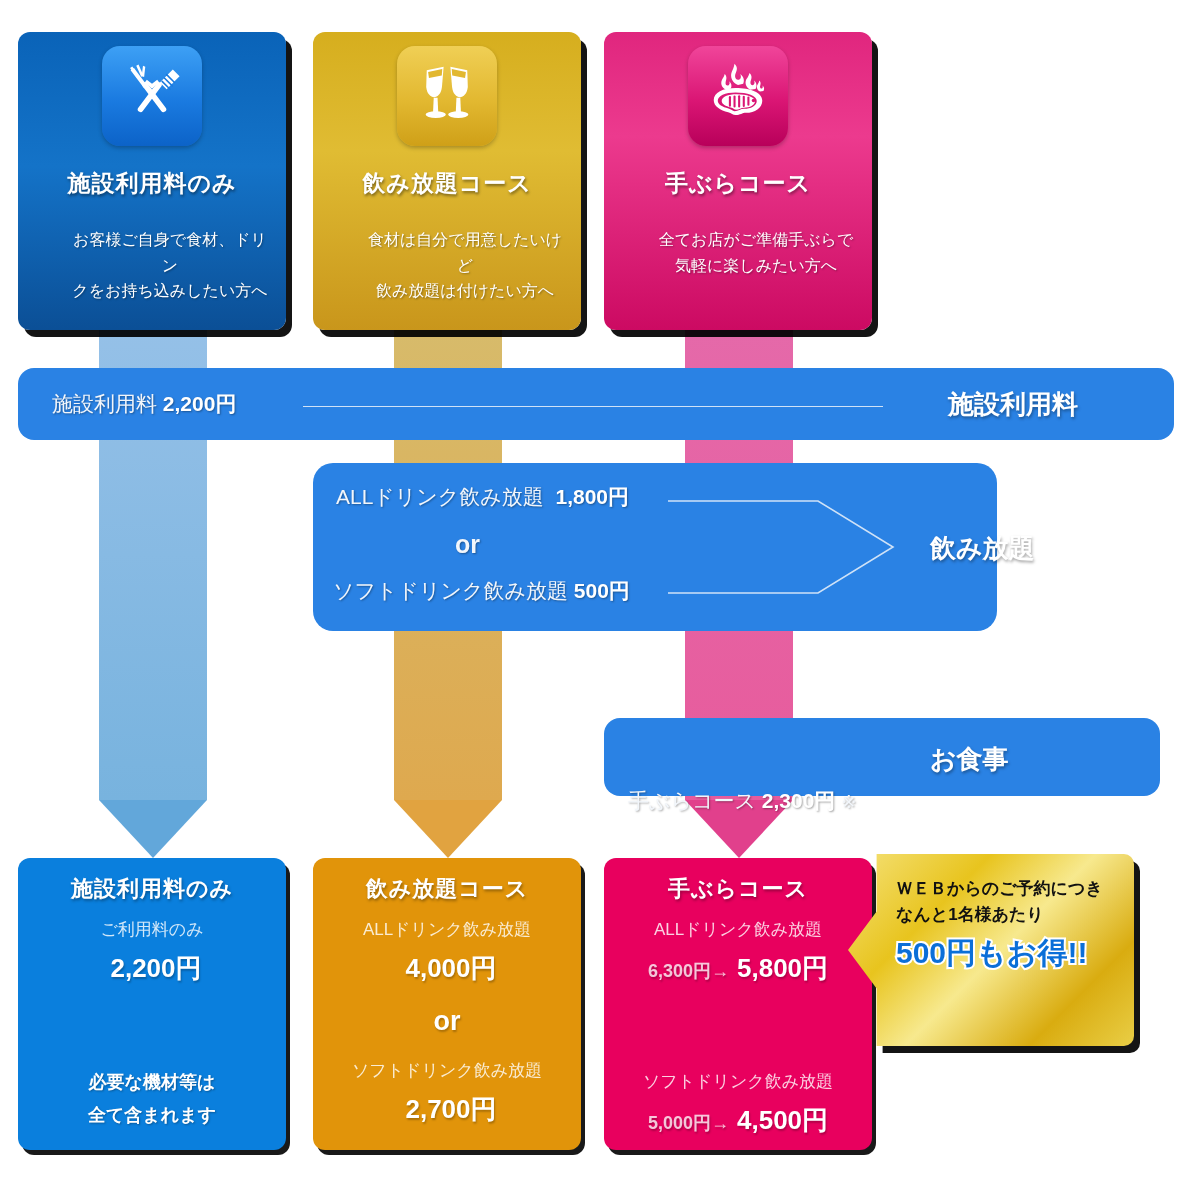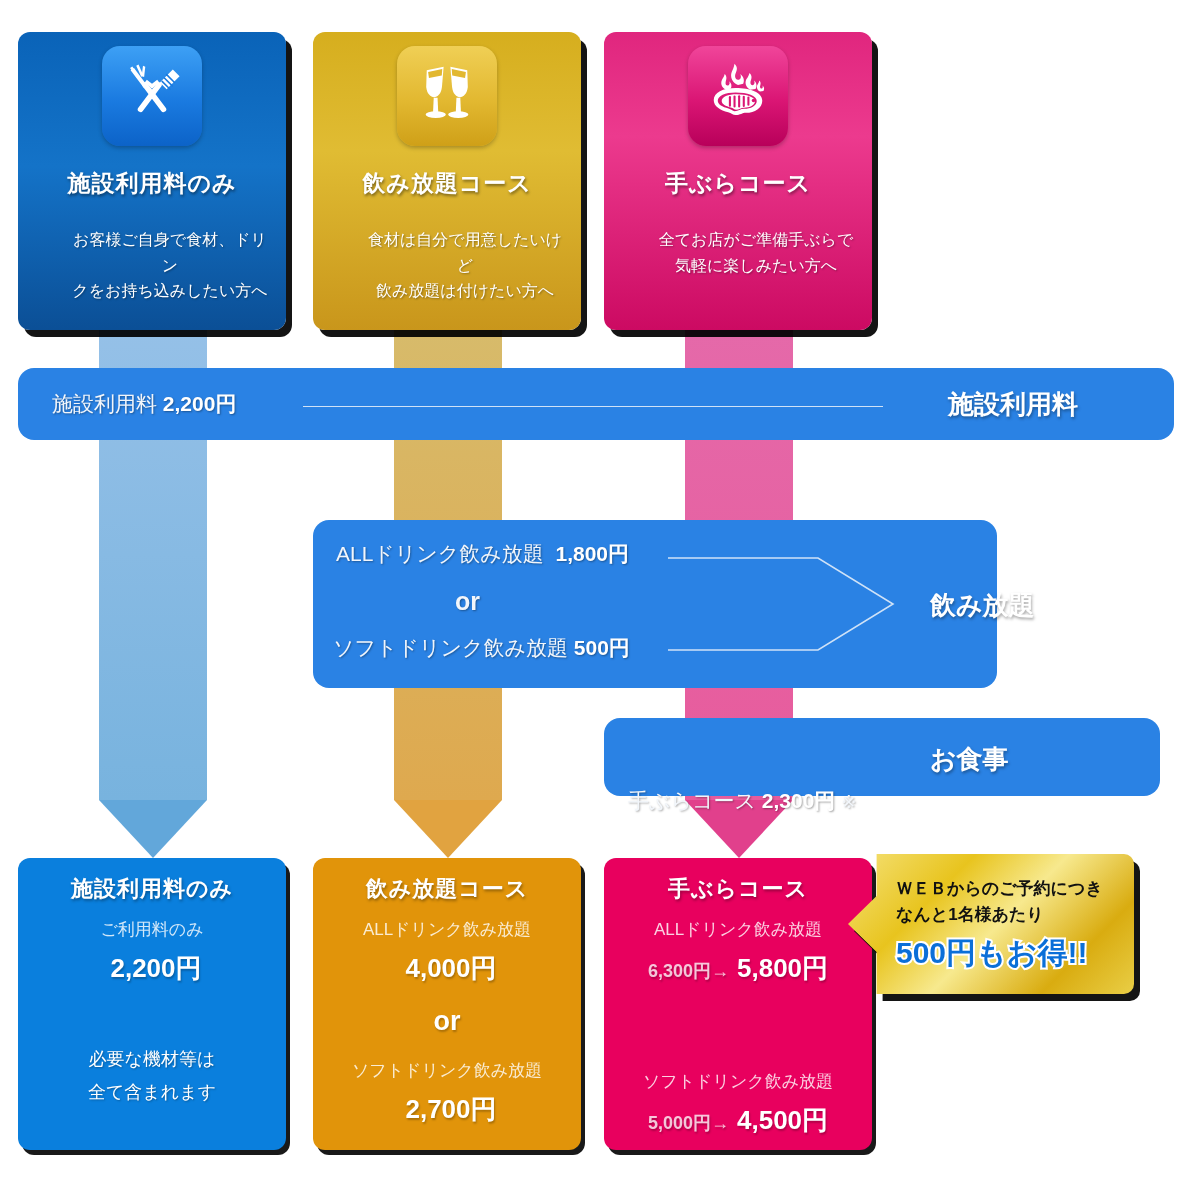--- a/index.html
+++ b/index.html
@@ -115,30 +115,30 @@
   .bot-price .old {
     font-size: 18px; font-weight: bold;
     color: rgba(255,255,255,.78); margin-right: 8px;
   }
   .bot-or {
     margin-top: 20px;
     font-size: 27px; font-weight: bold; color: #fff;
     text-shadow: 1px 2px 2px rgba(0,0,0,.25);
   }
   .bot-foot {
-    position:absolute; left:0; right:0; bottom: 42px;
-    font-size: 18px; font-weight: normal; line-height: 1.8;
+    position:absolute; left:0; right:0; bottom: 19px;
+    font-size: 18px; font-weight: bold; line-height: 1.8;
     text-shadow: 1px 1px 2px rgba(0,0,0,.3);
   }
 
   
   #badge {
     position: absolute; z-index: 6;
     left: 848px; top: 854px;
-    width: 286px; height: 140px;
+    width: 286px; height: 192px;
     filter: drop-shadow(6px 7px 0 rgba(0,0,0,0.92));
   }
   #badge .shape {
     position:absolute; inset:0;
     background: linear-gradient(135deg,#f5e27a 0%,#e8c41e 30%,#f7e98e 52%,#d9ac10 78%,#e9ce46 100%);
     clip-path: polygon(10% 0%, 100% 0%, 100% 100%, 10% 100%, 10% 70%, 0% 50%, 10% 30%);
     border-radius: 10px;
   }
   #badge .txt {
     position: absolute; left: 48px; top: 22px; right: 12px;
@@ -269,21 +269,21 @@
 
   <div class="bar" style="left:18px; top:368px; width:1156px; height:72px;">
     <div class="left-text" style="left:34px; top:22px;">
       <span>施設利用料</span>
       <b>2,200円</b>
     </div>
     <div class="leader" style="left:285px; top:38px; width:580px;"></div>
     <div class="right-label" style="left:930px; top:19px;">施設利用料</div>
   </div>
 
-  <div class="bar" style="left:313px; top:520px; width:684px; height:168px;">
+  <div class="bar" style="left:313px; top:463px; width:684px; height:168px;border-radius:20px;">
     <div class="left-text" style="left:23px; top:20px;">
       <span>ALLドリンク飲み放題</span>
       &nbsp;<b>1,800円</b>
     </div>
     <div class="left-text" style="left:142px; top:67px; font-size:25px; font-weight:bold;">or</div>
     <div class="left-text" style="left:20px; top:114px;">
       <span>ソフトドリンク飲み放題</span>
       <b>500円</b>
     </div>
 

